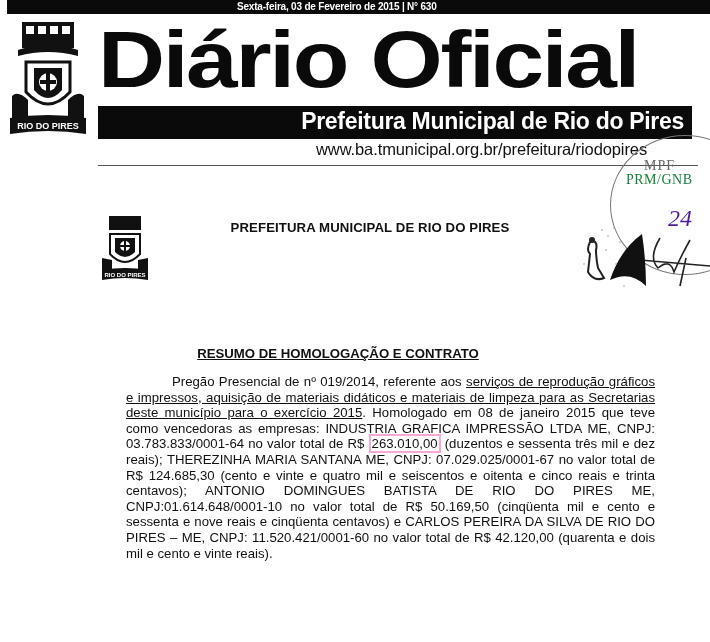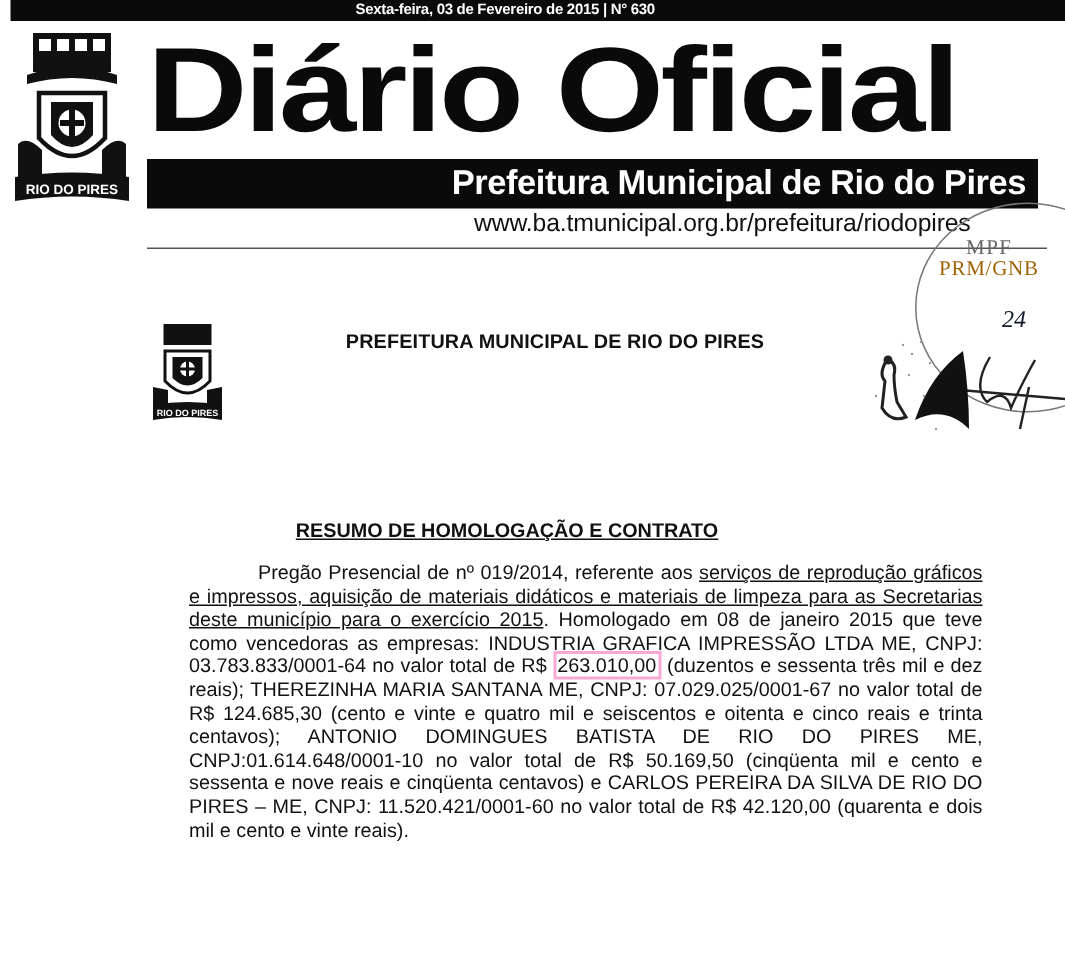--- a/index.html
+++ b/index.html
@@ -11,22 +11,22 @@
 
   .crest-large { position: absolute; left: 8px; top: 20px; width: 80px; height: 122px; }
   .masthead { position: absolute; left: 98px; top: 10px; font-family: "Liberation Sans", sans-serif; font-weight: 900; font-size: 80px; line-height: 100px; letter-spacing: -2px; color: #0a0a0a; white-space: nowrap; transform: scaleX(1.16); transform-origin: left top; }
   .subbar { position: absolute; left: 98px; top: 106px; width: 594px; height: 33px; background: #0a0a0a; }
   .subbar-text { position: absolute; right: 8px; top: 2px; font-weight: bold; font-size: 23px; color: #fff; white-space: nowrap; letter-spacing: -0.3px; }
   .url { position: absolute; left: 316px; top: 140px; font-size: 16.5px; color: #111; white-space: nowrap; letter-spacing: -0.1px; }
   .rule { position: absolute; left: 98px; top: 165px; width: 600px; height: 1px; background: #555; }
 
   .stamp { position: absolute; left: 610px; top: 135px; width: 150px; height: 140px; border: 1px solid #777; border-radius: 50%; }
   .stamp-line1 { position: absolute; left: 644px; top: 158px; font-family: "Liberation Serif", serif; font-size: 14px; color: #666; letter-spacing: 1px; }
-  .stamp-line2 { position: absolute; left: 626px; top: 172px; font-family: "Liberation Serif", serif; font-size: 14px; color: #a16207; letter-spacing: 0.5px; }
-  .stamp-sign { position: absolute; left: 668px; top: 205px; font-family: "Liberation Serif", serif; font-style: italic; font-size: 16px; color: #0f172a; }
+  .stamp-line2 { position: absolute; left: 626px; top: 172px; font-family: "Liberation Serif", serif; font-size: 14px; color: #15803d; letter-spacing: 0.5px; }
+  .stamp-sign { position: absolute; left: 668px; top: 205px; font-family: "Liberation Serif", serif; font-style: italic; font-size: 24px; color: #4c1d95; }
 
   .crest-small { position: absolute; left: 100px; top: 214px; width: 50px; height: 70px; }
   .header-block { position: absolute; left: 160px; top: 220px; width: 420px; text-align: center; font-weight: bold; font-size: 13.2px; line-height: 15px; letter-spacing: 0.1px; }
   .emblem-right { position: absolute; left: 580px; top: 220px; width: 70px; height: 72px; }
 
   .doc-title { position: absolute; left: 0; top: 346px; width: 676px; text-align: center; font-weight: bold; font-size: 13.2px; }
   .doc-title span { text-decoration: underline; }
 
   .body-text { position: absolute; left: 126px; top: 374px; width: 529px; font-size: 13.2px; line-height: 15.6px; text-align: justify; }
   .body-text p { text-indent: 46px; }

